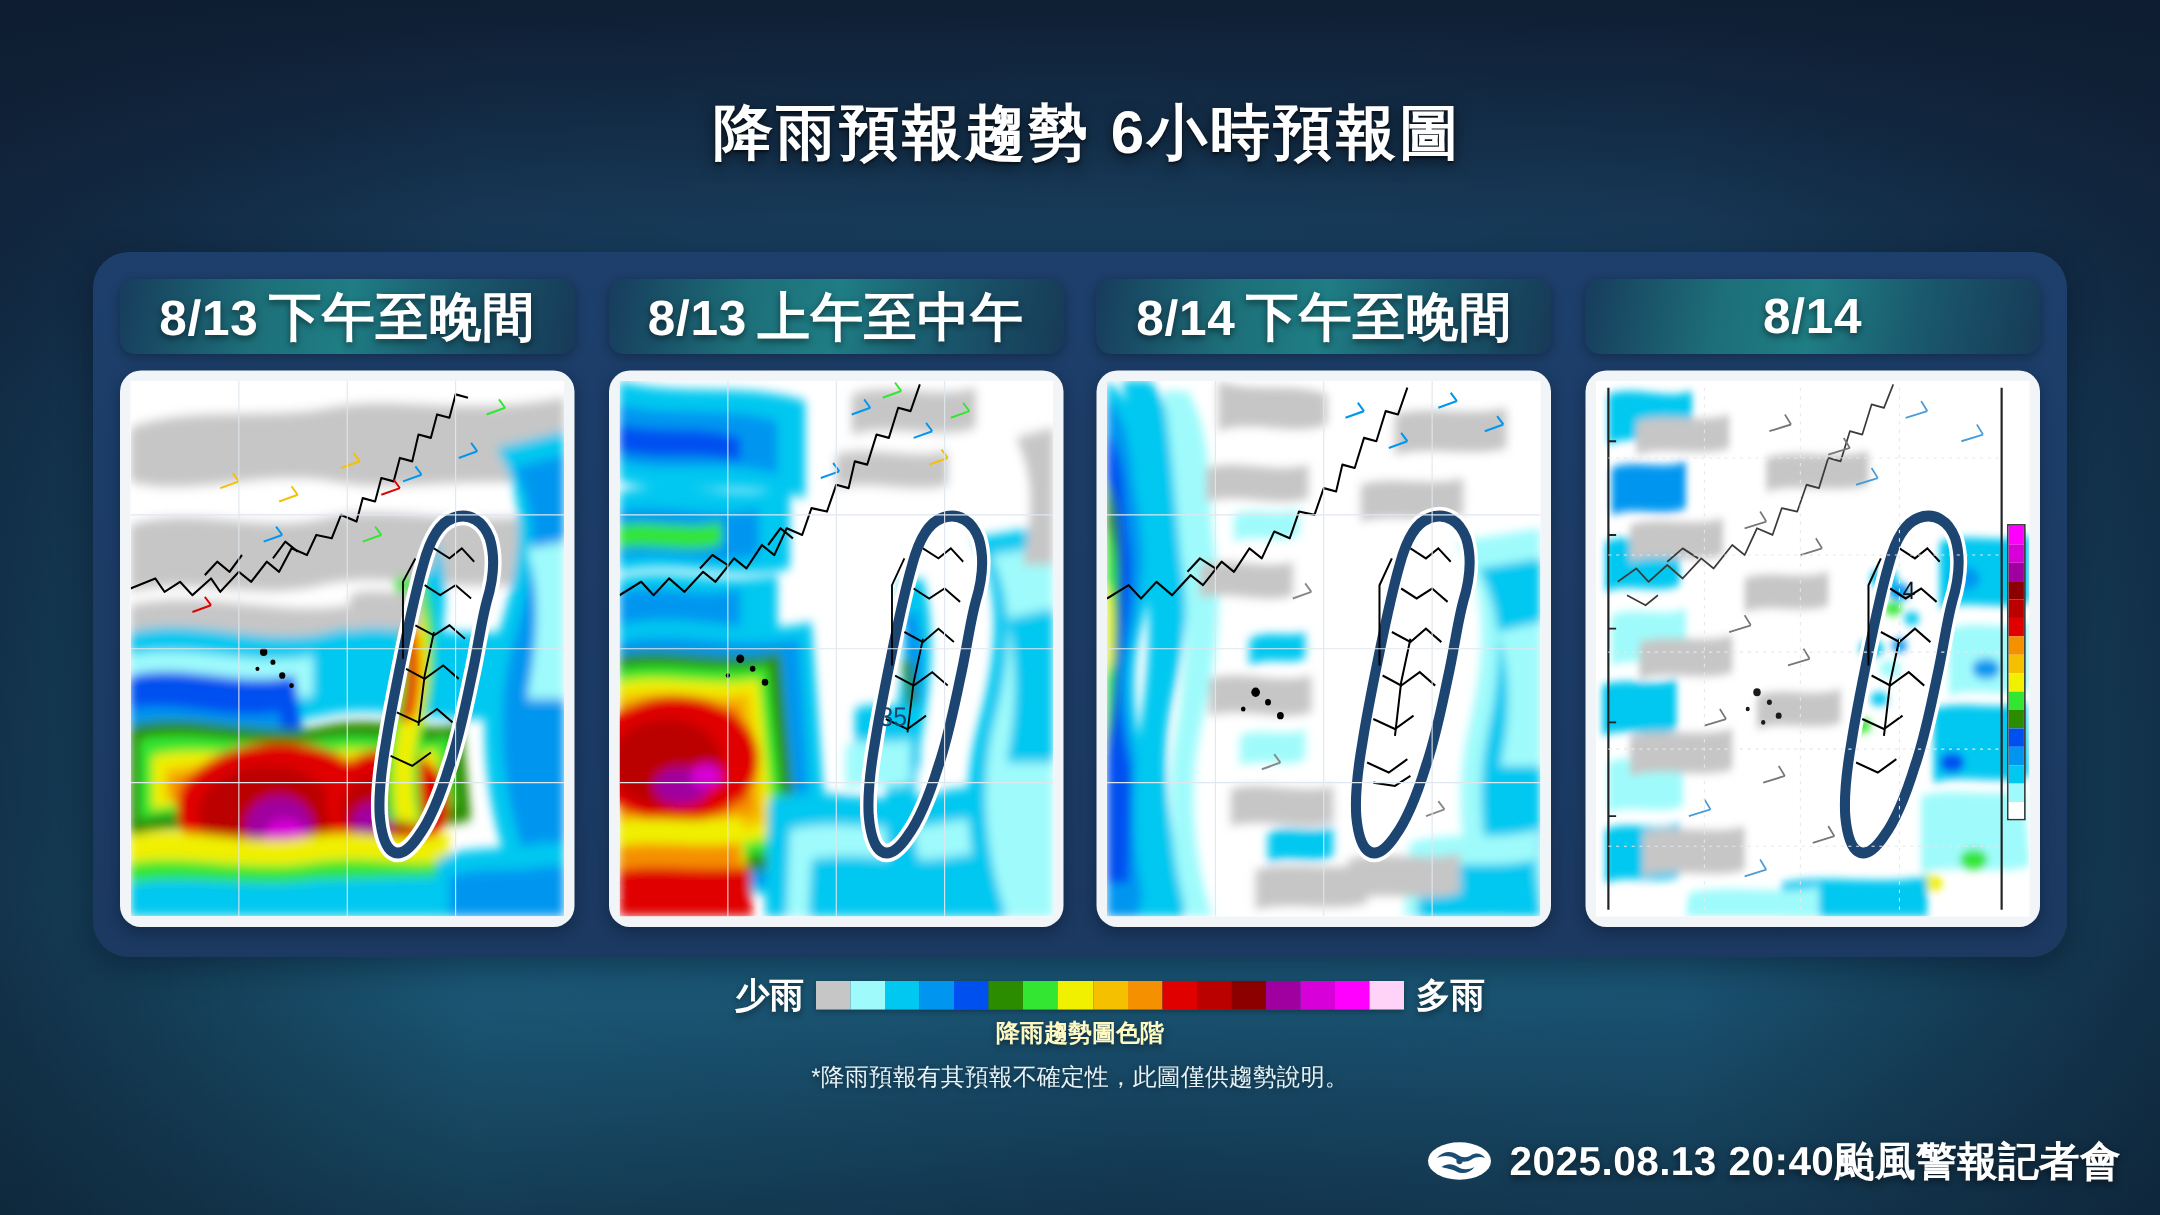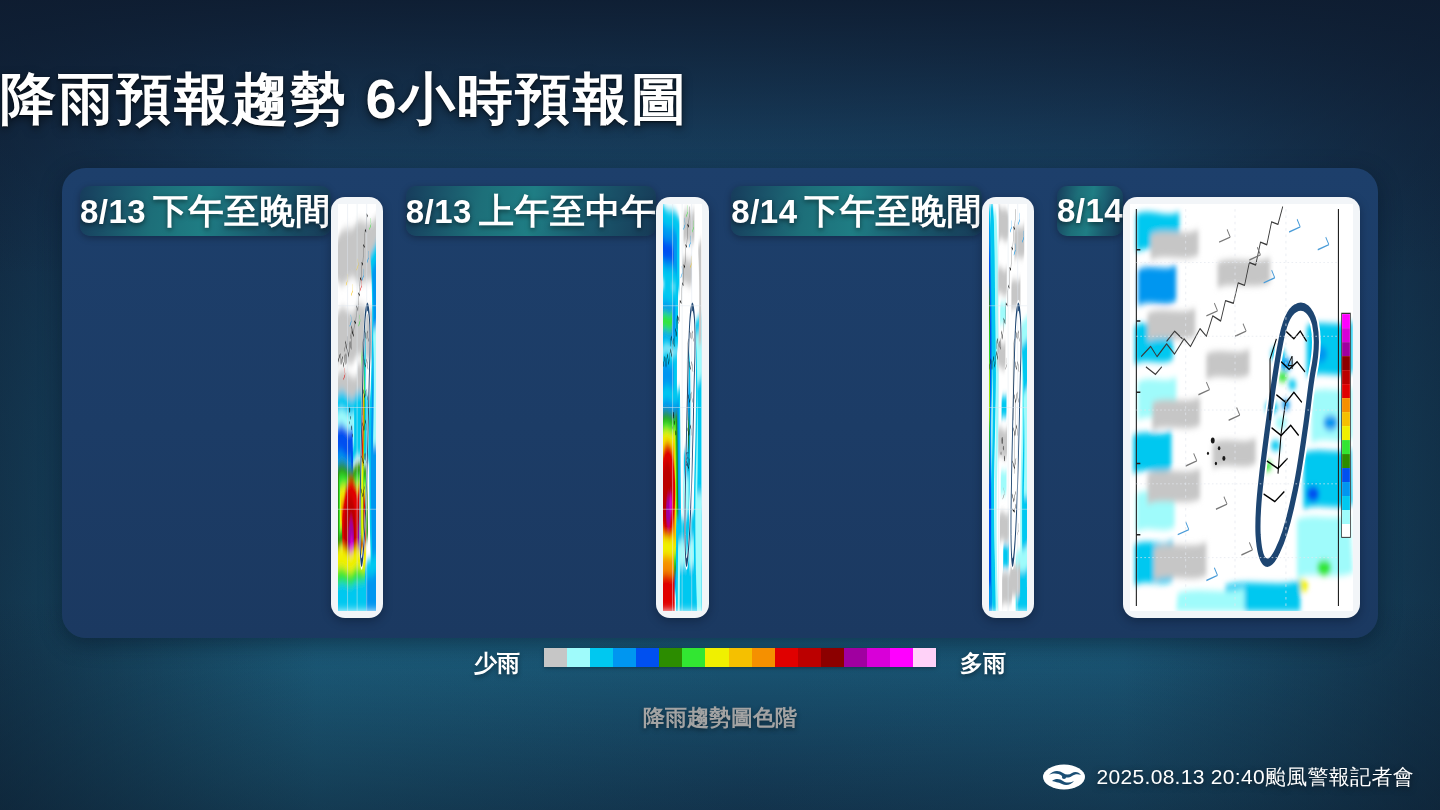--- a/index.html
+++ b/index.html
@@ -41,48 +41,49 @@
   .bg-arc {
     background:
       radial-gradient(60% 52% at 16% 96%, rgba(36,124,152,.40) 0%, rgba(36,124,152,0) 62%),
       radial-gradient(58% 50% at 86% 98%, rgba(34,118,148,.34) 0%, rgba(34,118,148,0) 60%),
       radial-gradient(46% 40% at 50% 8%, rgba(28,86,124,.30) 0%, rgba(28,86,124,0) 70%);
   }
 
   
   .title {
     position:absolute; top:66px; left:0; width:100%;
-    text-align:left;
+    text-align:center;
     color:#ffffff;
-    font-size:56px;
+    font-size:40px;
     font-weight:bold;
     letter-spacing:2px;
     line-height:1.18;
     text-shadow:0 3px 10px rgba(0,0,0,.55), 0 1px 2px rgba(0,0,0,.6);
     white-space:nowrap;
+    padding-left:10px;
   }
 
   
   .board {
     position:absolute;
     left:62px; top:168px;
     width:1316px; height:470px;
     background:linear-gradient(180deg,#1d3f6b 0%, #1c3c66 55%, #1b3961 100%);
     border-radius:24px;
     box-shadow:0 6px 22px rgba(4,14,28,.45);
   }
 
   .panels {
     position:absolute; inset:0;
     display:flex;
     justify-content:space-between;
     padding:18px 18px 20px 18px;
   }
 
-  .panel { width:303px; display:flex; flex-direction:row;text-align:center; }
+  .panel { width:303px; display:flex; flex-direction:column;text-align:center; }
 
   
   .pill {
     height:50px;
     border-radius:10px;
     background:linear-gradient(100deg,#173c5c 0%, #1d6f79 30%, #1f7d84 50%, #1a5a6e 72%, #173a57 100%);
     display:flex; align-items:center; justify-content:center;
     box-shadow:0 2px 7px rgba(0,0,0,.30);
     overflow:hidden;
   }
@@ -114,52 +115,52 @@
     overflow:hidden;
   }
   .map-svg { display:block; width:100%; height:100%; }
 
   
   .legend {
     position:absolute;
     left:0; top:648px; width:100%;
     display:flex; flex-direction:column; align-items:center;
   }
-  .legend-row { display:flex; align-items:flex-start; gap:24px;margin-left:40px; }
+  .legend-row { display:flex; align-items:center; gap:8px;margin-left:40px; }
   .legend-side {
     color:#ffffff; font-size:23px; font-weight:bold;
     text-shadow:0 2px 5px rgba(0,0,0,.45);
   }
   .colorbar {
     display:flex;
     width:392px; height:19px;
     box-shadow:0 1px 4px rgba(0,0,0,.35);
   }
   .colorbar i { flex:1 1 0; display:block; height:100%; }
 
   .legend-caption {
-    margin-top:24px;
-    color:#a3a3a3; font-size:22px; font-weight:bold;
+    margin-top:0;
+    color:#fef9c3; font-size:16px; font-weight:bold;
     text-shadow:0 2px 5px rgba(0,0,0,.45);
   }
   .legend-note {
     margin-top:8px;
     color:#e6f2f7; font-size:16px;
     text-shadow:0 1px 4px rgba(0,0,0,.45);
   }
 
   
   .footer {
     position:absolute;
     right:26px; bottom:18px;
     display:flex; align-items:center; gap:11px;
   }
   .cwa-logo { width:44px; height:30px; flex:none; }
   .footer-text {
-    color:#ffffff; font-size:21px; font-weight:normal;
+    color:#ffffff; font-size:27px; font-weight:bold;
     letter-spacing:.3px;
     text-shadow:0 2px 6px rgba(0,0,0,.55);
     white-space:nowrap;
   }
 </style>
 </head>
 <body>
 
 <div id="stage">
 
@@ -704,20 +705,21 @@
           <i style="background: rgb(187, 0, 0);"></i>
           <i style="background: rgb(140, 0, 0);"></i>
           <i style="background: rgb(160, 0, 160);"></i>
           <i style="background: rgb(216, 0, 216);"></i>
           <i style="background: rgb(255, 0, 255);"></i>
           <i style="background: rgb(255, 210, 248);"></i>
         </span>
       <span class="legend-side">多雨</span>
     </div>
     <div class="legend-caption">降雨趨勢圖色階</div>
+    <div class="legend-note">*降雨預報有其預報不確定性，此圖僅供趨勢說明。</div>
   </div>
 
   <div class="footer">
     <span class="cwa-logo">
       <svg viewBox="0 0 44 30" width="44" height="30" aria-hidden="true">
         <ellipse cx="22" cy="15" rx="21" ry="12.5" fill="#ffffff"></ellipse>
         <path d="M7,13 C11,8 17,8 21,11 C24,13 27,13 30,11 C33,9 37,10 39,13
                  C36,12 33,12 30,14 C27,16 23,16 20,14 C16,11 11,11 7,13 Z" fill="#1a4e74"></path>
         <path d="M10,19 C14,16 18,17 21,19 C24,21 28,21 32,19
                  C29,23 24,24 20,22 C16,20 13,20 10,19 Z" fill="#1a4e74"></path>

